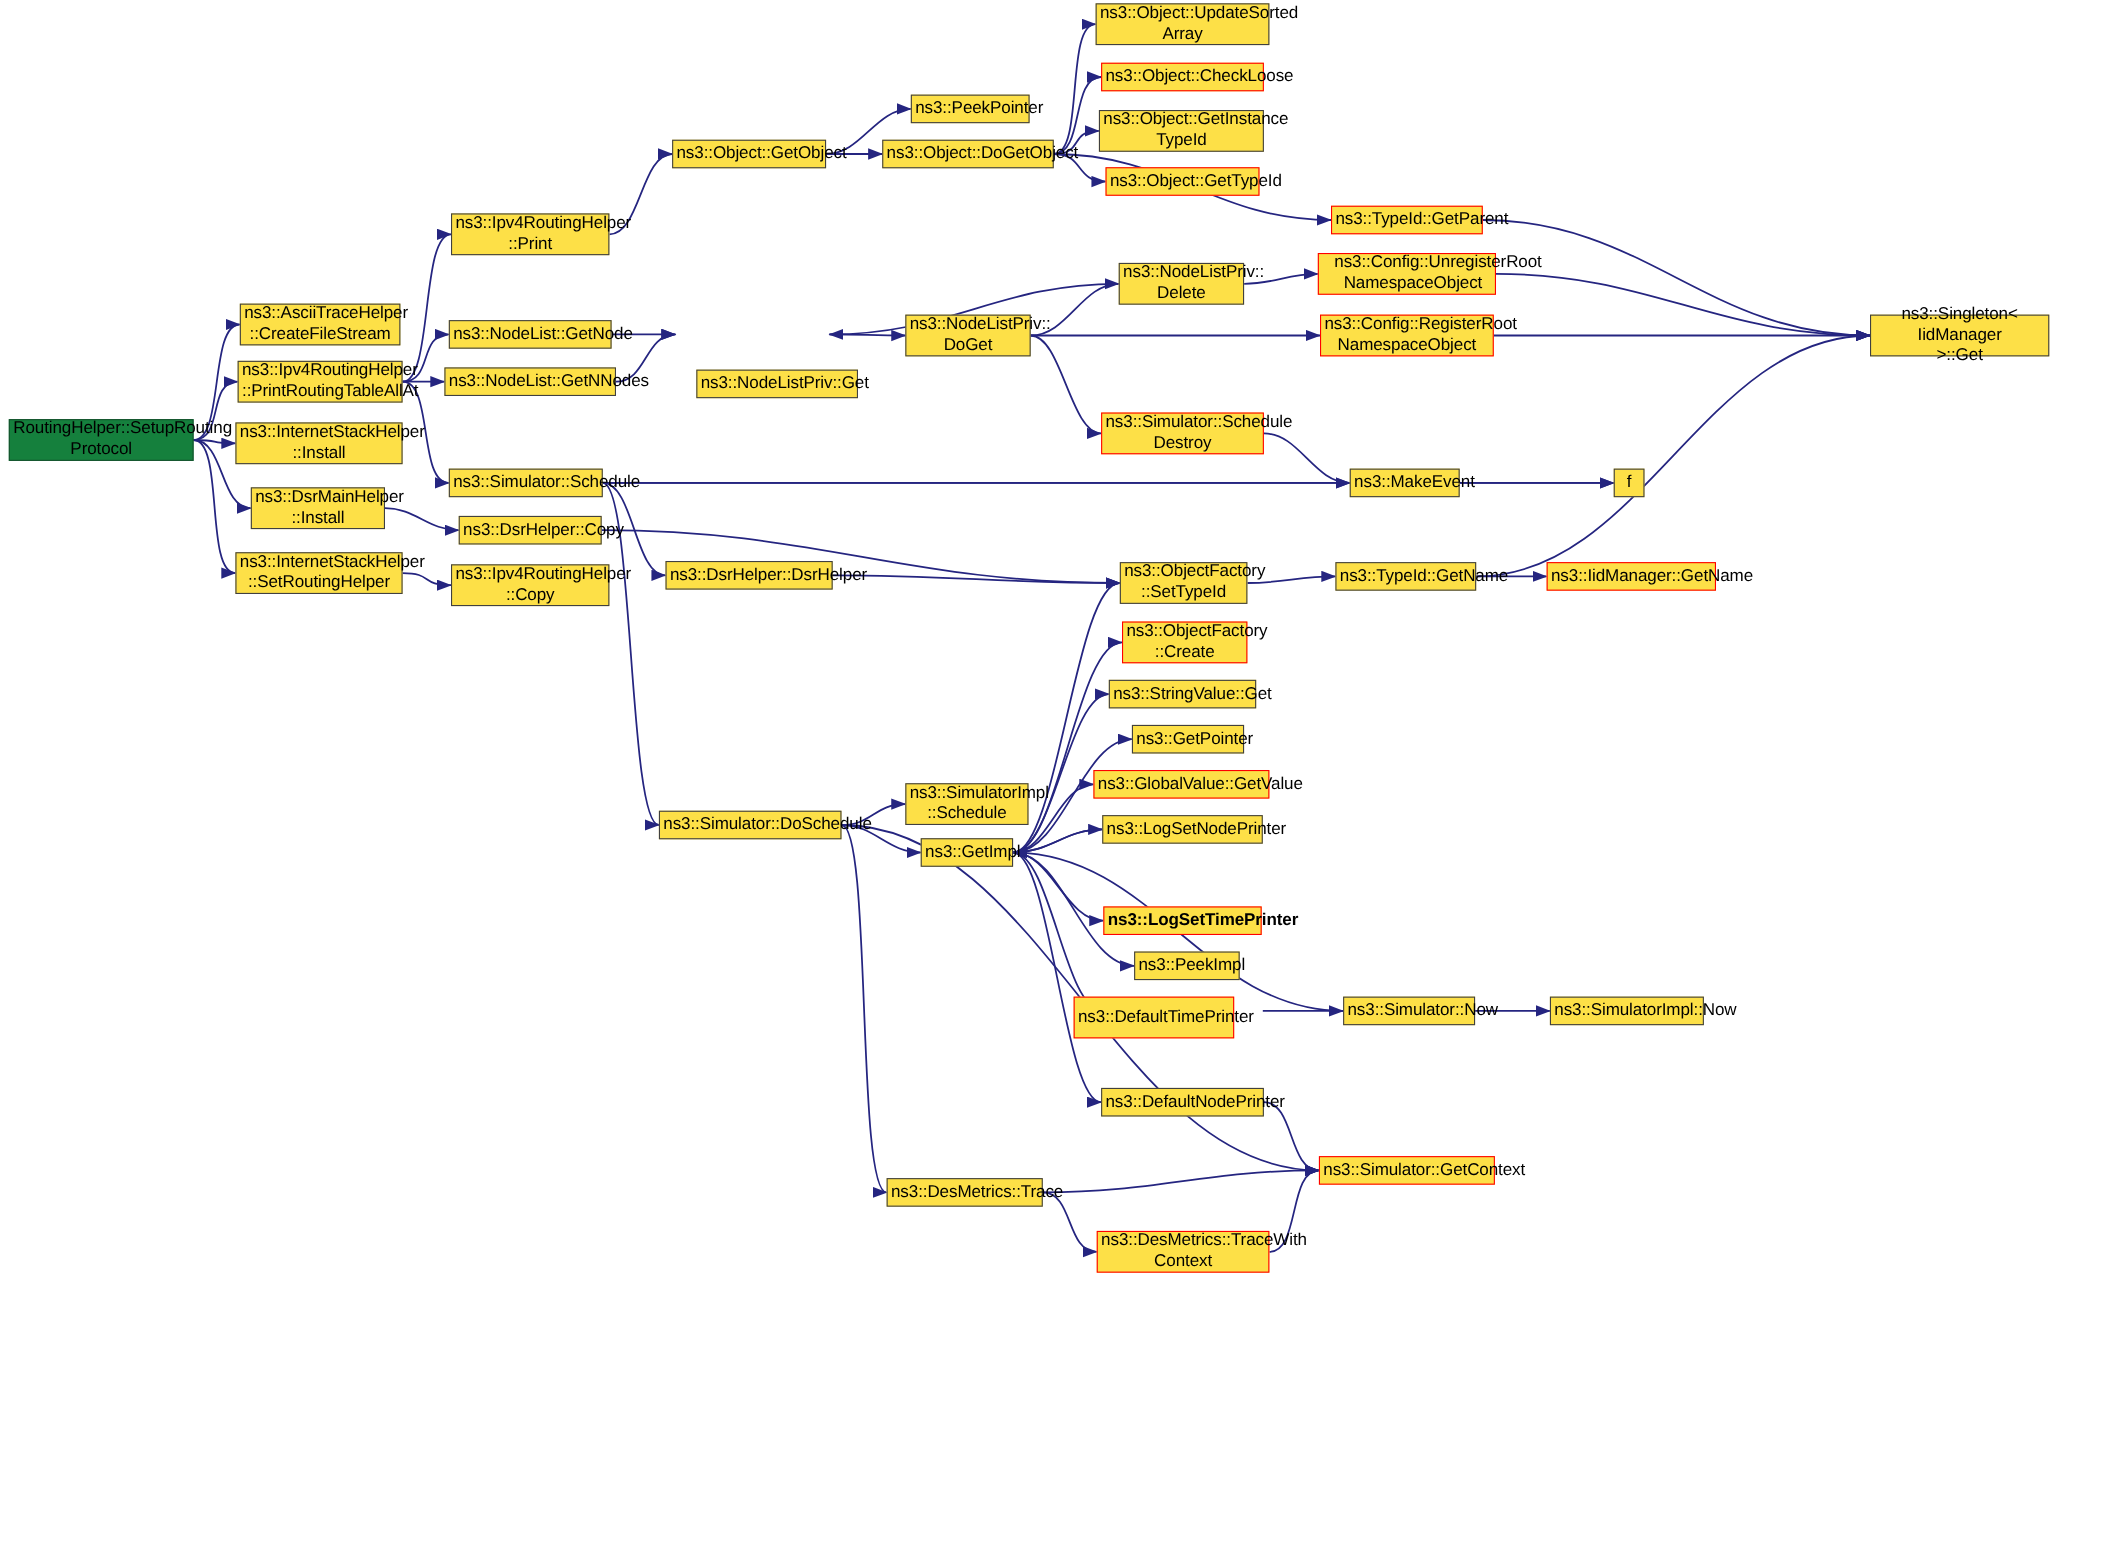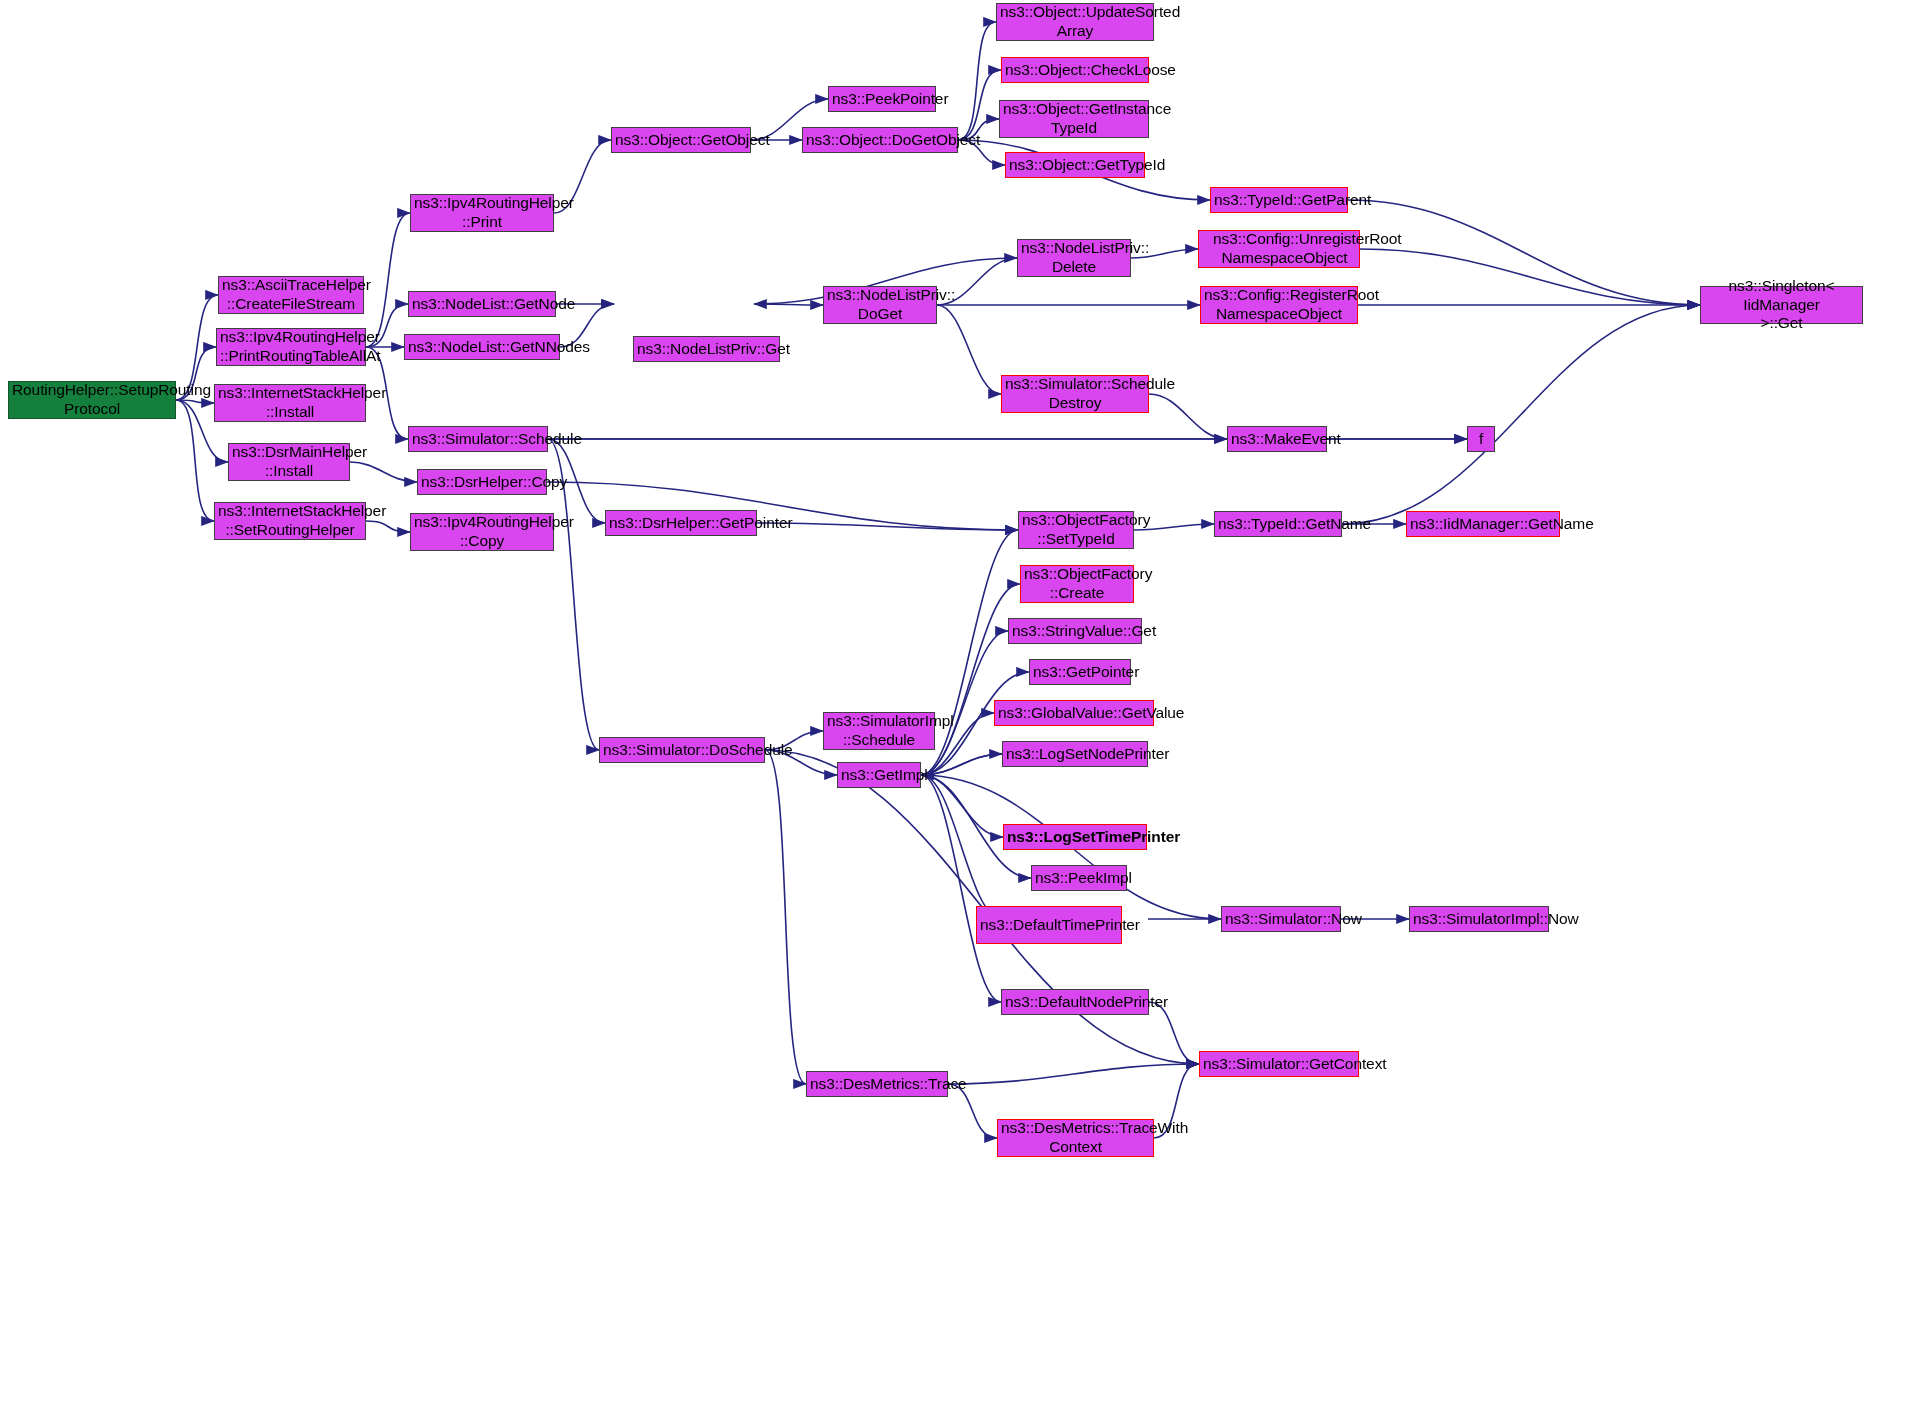--- a/index.html
+++ b/index.html
@@ -22,21 +22,21 @@
     height: 1416px;
     pointer-events: none;
   }
   .node {
     position: absolute;
     box-sizing: border-box;
     display: flex;
     align-items: center;
     justify-content: center;
     text-align: center;
-    background: #d946ef;
+    background: #fde047;
     border: 1px solid #404040;
     color: #000000;
     font-size: 15.5px;
     line-height: 1.22;
     letter-spacing: -0.1px;
     padding: 1px 3px;
     white-space: pre-line;
   }
   .node.red {
     border: 1px solid #ff0000;
@@ -139,21 +139,21 @@
       <div class="node" style="left: 410px; top: 194px; width: 144px; height: 38px;"><span>ns3::Ipv4RoutingHelper
 ::Print</span></div>
       <div class="node" style="left: 408px; top: 291px; width: 148px; height: 26px;"><span>ns3::NodeList::GetNode</span></div>
       <div class="node" style="left: 404px; top: 334px; width: 156px; height: 26px;"><span>ns3::NodeList::GetNNodes</span></div>
       <div class="node" style="left: 417px; top: 469px; width: 130px; height: 26px;"><span>ns3::DsrHelper::Copy</span></div>
       <div class="node" style="left: 410px; top: 513px; width: 144px; height: 38px;"><span>ns3::Ipv4RoutingHelper
 ::Copy</span></div>
       <div class="node" style="left: 611px; top: 127px; width: 140px; height: 26px;"><span>ns3::Object::GetObject</span></div>
       <div class="node" style="left: 633px; top: 291px; width: 147px; height: 26px; margin-top: 45px;"><span>ns3::NodeListPriv::Get</span></div>
       <div class="node" style="left: 408px; top: 426px; width: 140px; height: 26px;"><span>ns3::Simulator::Schedule</span></div>
-      <div class="node" style="left: 605px; top: 510px; width: 152px; height: 26px;"><span>ns3::DsrHelper::GetPointer</span></div>
+      <div class="node" style="left: 605px; top: 510px; width: 152px; height: 26px;"><span>ns3::DsrHelper::DsrHelper</span></div>
       <div class="node" style="left: 599px; top: 737px; width: 166px; height: 26px;"><span>ns3::Simulator::DoSchedule</span></div>
       <div class="node" style="left: 806px; top: 1071px; width: 142px; height: 26px;"><span>ns3::DesMetrics::Trace</span></div>
       <div class="node" style="left: 828px; top: 86px; width: 108px; height: 26px;"><span>ns3::PeekPointer</span></div>
       <div class="node" style="left: 802px; top: 127px; width: 156px; height: 26px;"><span>ns3::Object::DoGetObject</span></div>
       <div class="node" style="left: 823px; top: 286px; width: 114px; height: 38px;"><span>ns3::NodeListPriv::
 DoGet</span></div>
       <div class="node" style="left: 1017px; top: 239px; width: 114px; height: 38px;"><span>ns3::NodeListPriv::
 Delete</span></div>
       <div class="node red" style="left: 1001px; top: 375px; width: 148px; height: 38px;"><span>ns3::Simulator::Schedule
 Destroy</span></div>

